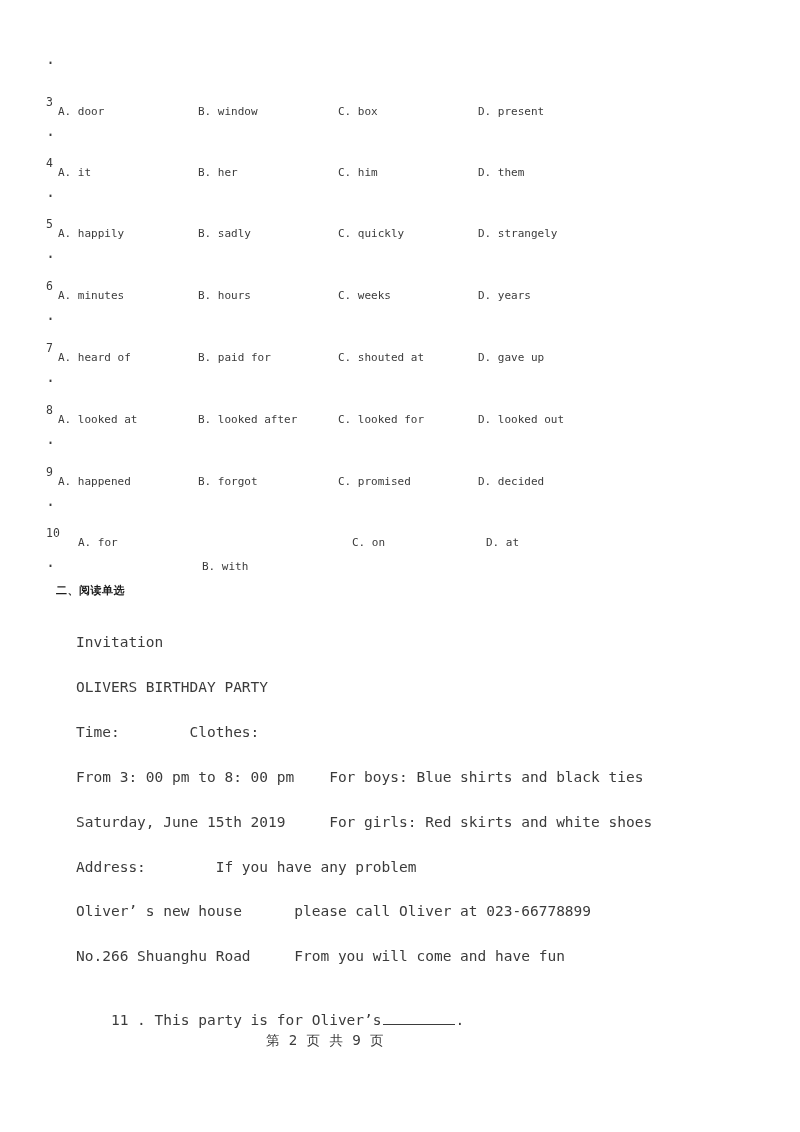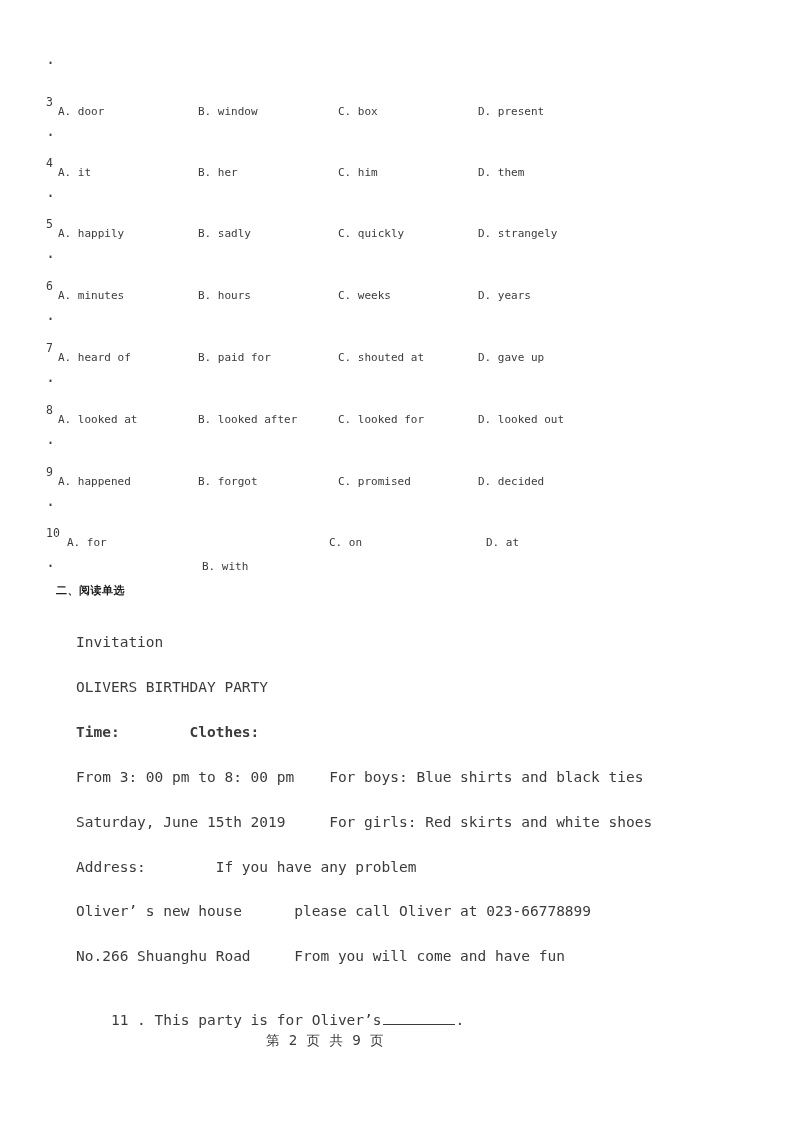--- a/index.html
+++ b/index.html
@@ -65,23 +65,23 @@
     color: #3b3b3b;
   }
 
   
   .col-a { left: 58px; }
   .col-b { left: 198px; }
   .col-c { left: 338px; }
   .col-d { left: 478px; }
 
   
-  .wide .col-a { left: 67px; }
+  .wide .col-a { left: 78px; }
   .wide .col-b { left: 202px; margin-top: 24px; }
-  .wide .col-c { left: 329px; }
+  .wide .col-c { left: 352px; }
   .wide .col-d { left: 486px; }
 
   
   .section-heading {
     position: absolute;
     left: 56px;
     top: 583px;
     font-family: "DejaVu Sans", "Liberation Sans", sans-serif;
     font-size: 11px;
     font-weight: bold;
@@ -211,21 +211,21 @@
         <div class="mc-opt col-c">C. on</div>
         <div class="mc-opt col-d">D. at</div>
       </div>
     </div>
 
   <div class="section-heading">二、阅读单选</div>
 
   <div id="passage-container">
       <div class="passage-line" style="top: 633px;">Invitation</div>
       <div class="passage-line" style="top: 678px;">OLIVERS BIRTHDAY PARTY</div>
-      <div class="passage-line" style="top: 723px; font-weight: bold;">Time:        Clothes:</div>
+      <div class="passage-line" style="top: 723px;">Time:        Clothes:</div>
       <div class="passage-line" style="top: 768px;">From 3: 00 pm to 8: 00 pm    For boys: Blue shirts and black ties</div>
       <div class="passage-line" style="top: 813px;">Saturday, June 15th 2019     For girls: Red skirts and white shoes</div>
       <div class="passage-line" style="top: 858px;">Address:        If you have any problem</div>
       <div class="passage-line" style="top: 902px;">Oliver’ s new house      please call Oliver at 023-66778899</div>
       <div class="passage-line" style="top: 947px;">No.266 Shuanghu Road     From you will come and have fun</div>
     </div>
 
   <div class="passage-line" id="reading-question" style="top: 992px;">
     <span>11 . This party is for Oliver’s</span><span class="blank-fill"></span><span>.</span>
   </div>

